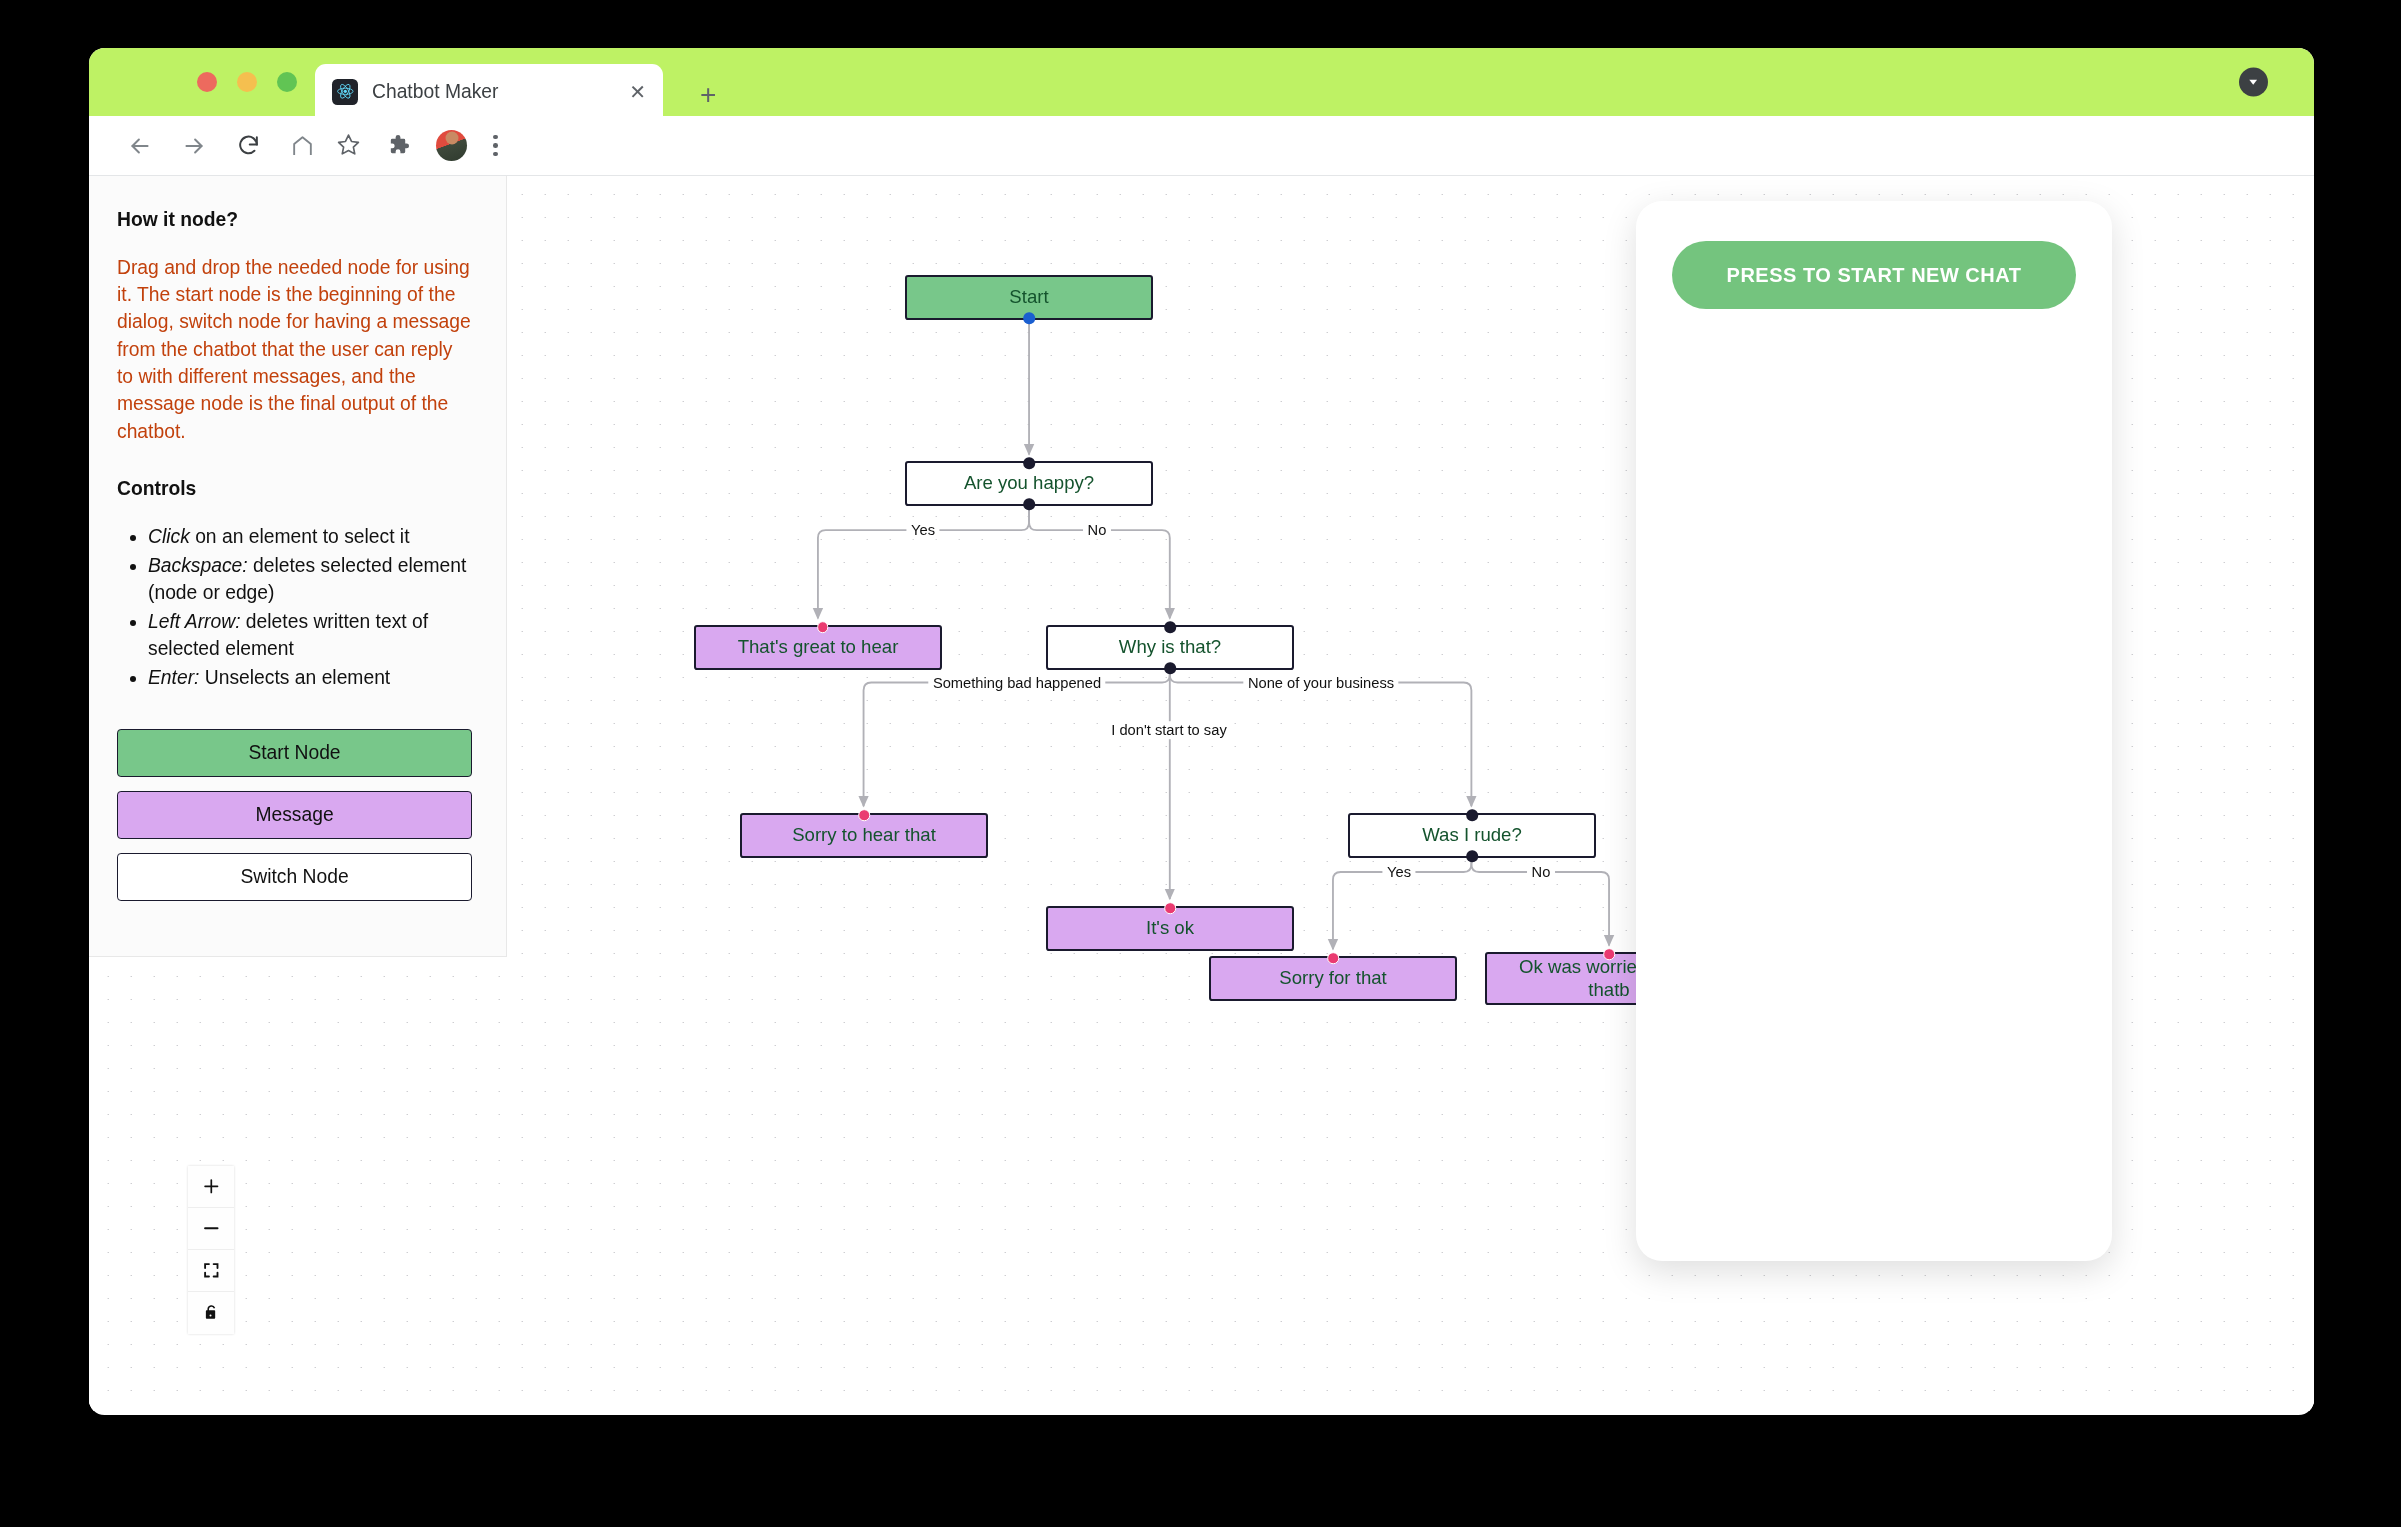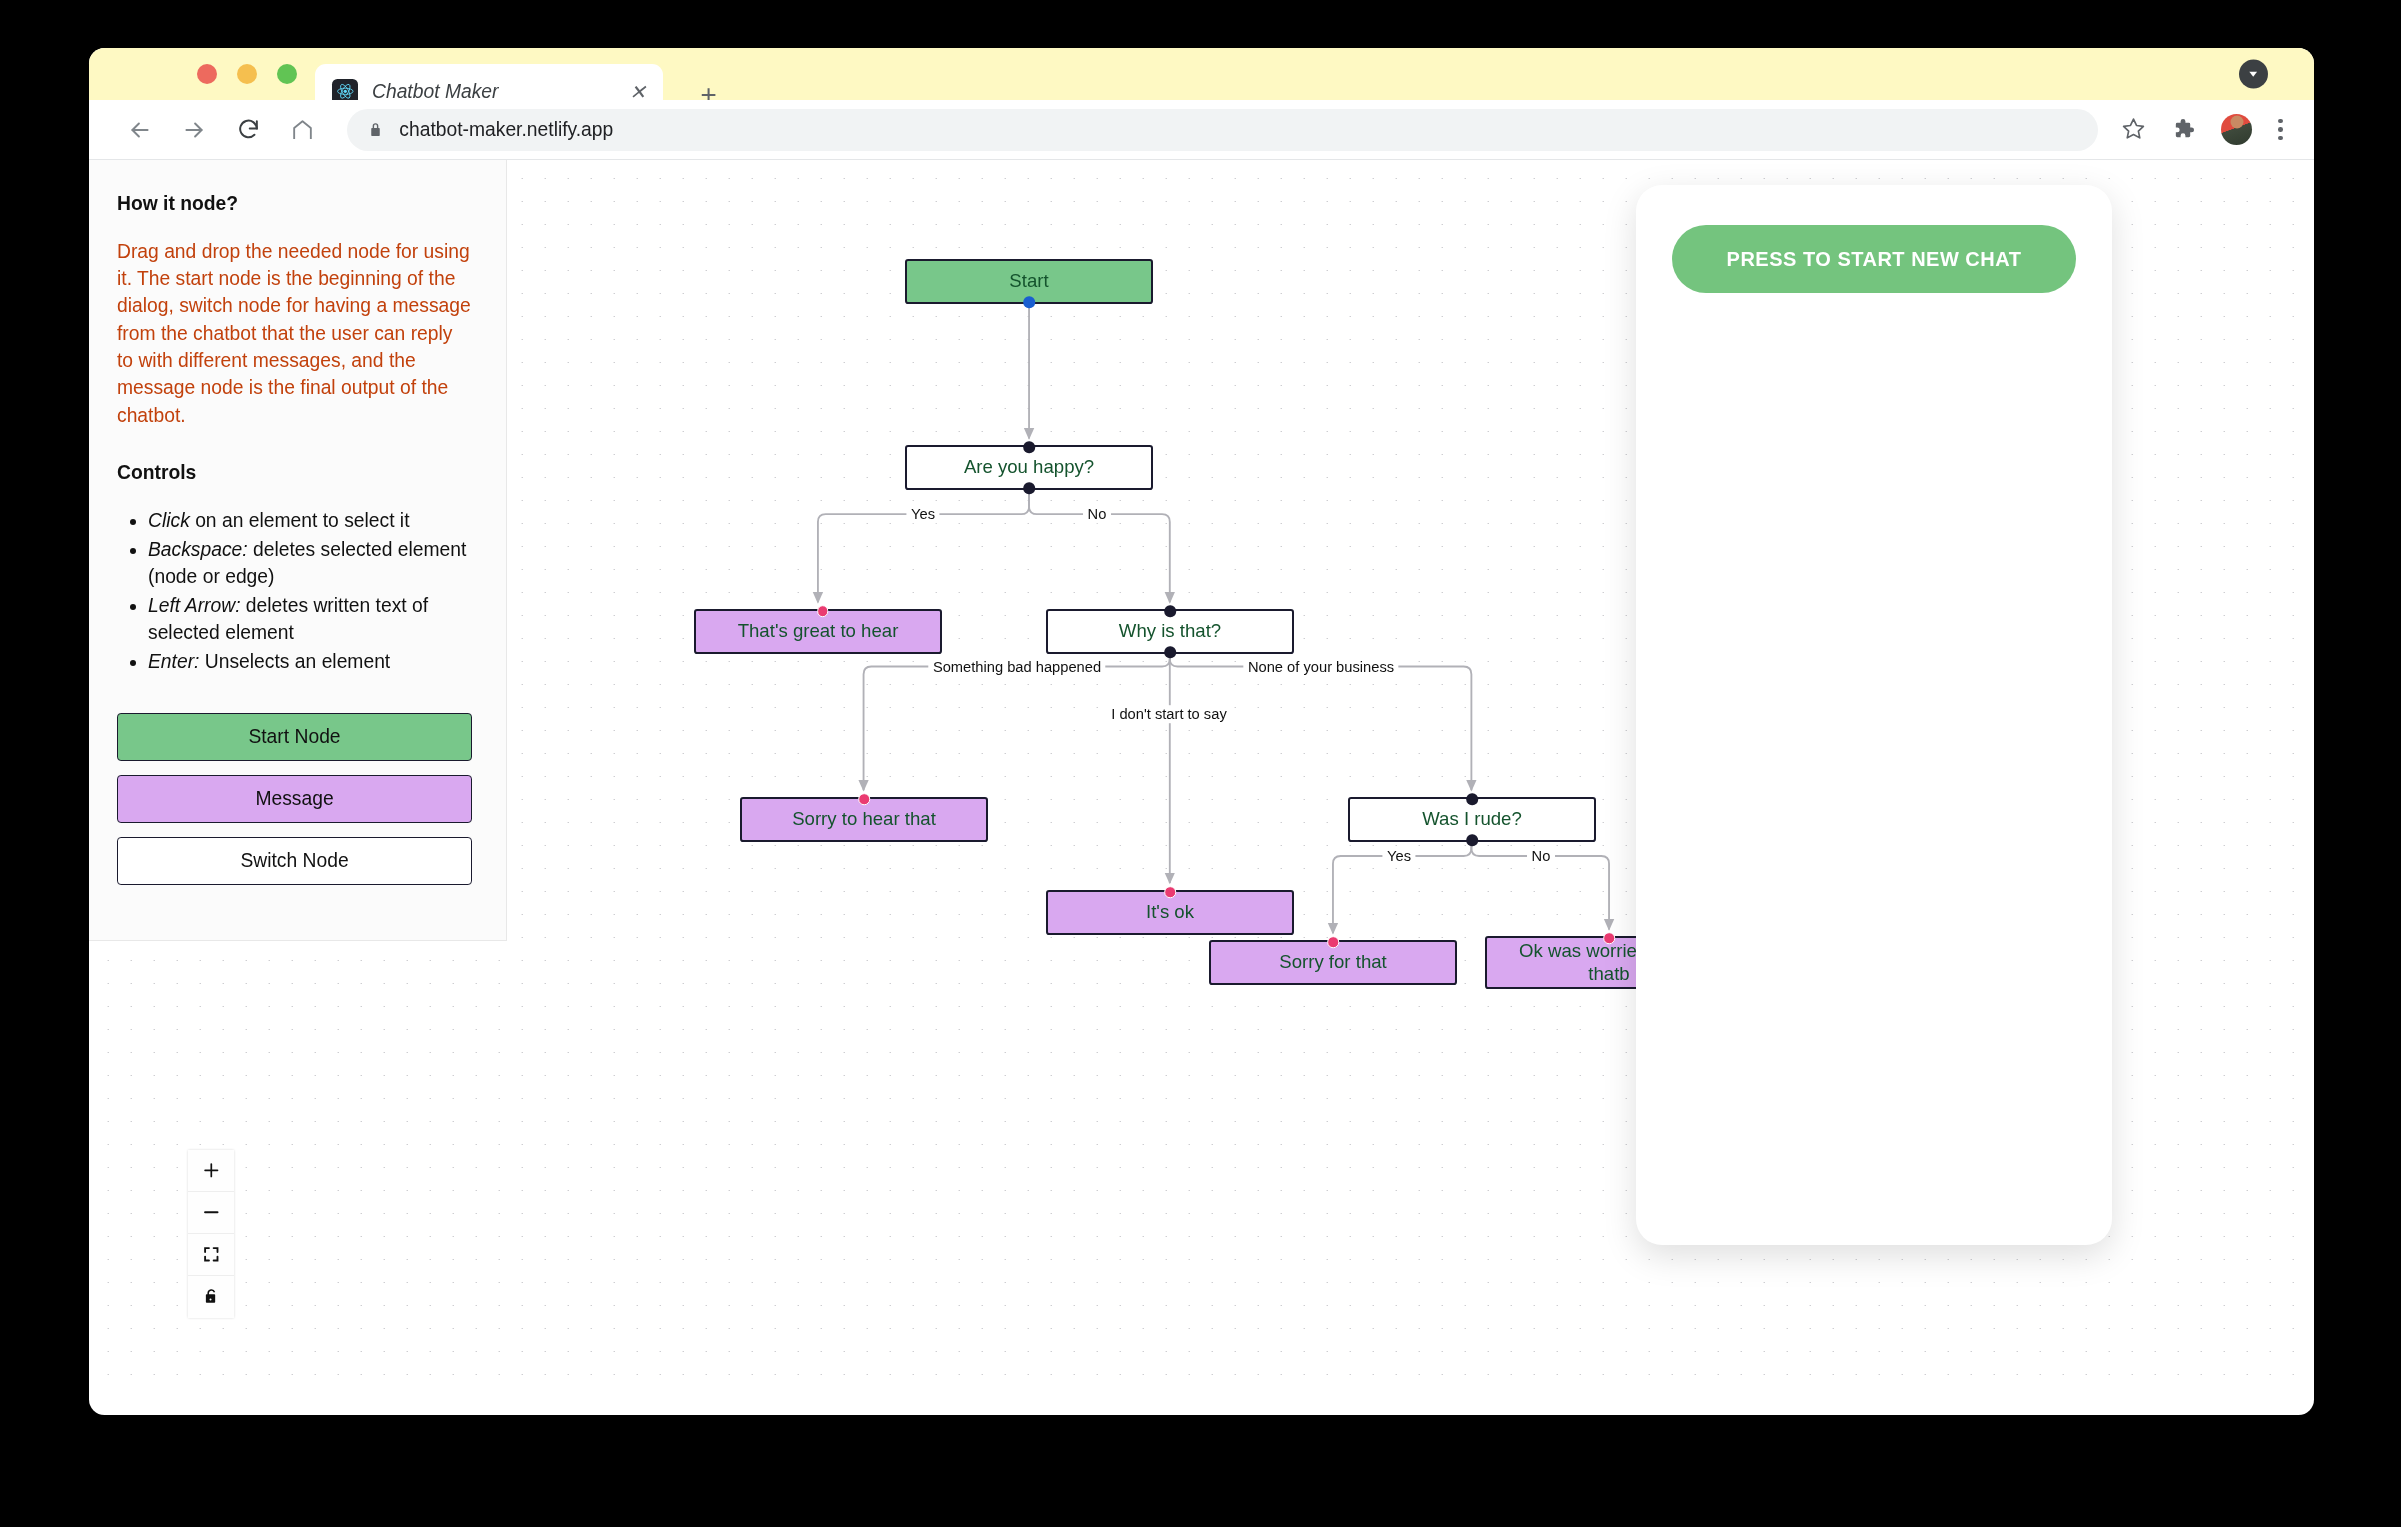--- a/index.html
+++ b/index.html
@@ -17,23 +17,22 @@
     width: 2225px; height: 1367px;
     background: #fff;
     border-radius: 15.5px;
     overflow: hidden;
     box-shadow: 0 7.7px 31px rgba(0,0,0,.4);
   }
 
   
   #tab-strip {
     position: relative;
-    height: 52px;
-    background: #fef9c3;
-    font-style: italic;
+    height: 68px;
+    background: #bef264;
   }
   .traffic-lights {
     position: absolute; left: 108px; top: 50%;
     transform: translateY(-50%);
     display: flex; gap: 20px;
   }
   .traffic-light { width: 20px; height: 20px; border-radius: 50%; }
   .tl-red { background: #ed6a5e; }
   .tl-yellow { background: #f5bf4f; }
   .tl-green { background: #61c454; }
@@ -349,28 +348,20 @@
           <path d="M20 11a8 8 0 1 0-2.3 6.1"></path>
           <polyline points="20 4 20 11 13.2 11"></polyline>
         </svg>
     </div>
     <div class="nav-btn">
       <svg width="25" height="25" viewBox="0 0 24 24" fill="none" stroke="currentColor" stroke-width="1.8" stroke-linejoin="round">
           <path d="M4 21V10.5L12 4l8 6.5V21"></path>
         </svg>
     </div>
 
-    <div id="omnibox">
-      <span id="omnibox-lock">
-        <svg width="17" height="17" viewBox="0 0 24 24" fill="#5f6368">
-            <path d="M17 10h-1V7a4 4 0 0 0-8 0v3H7a1 1 0 0 0-1 1v9a1 1 0 0 0 1 1h10a1 1 0 0 0 1-1v-9a1 1 0 0 0-1-1zm-7-3a2 2 0 0 1 4 0v3h-4z"></path>
-          </svg>
-      </span>
-      <span id="omnibox-url">chatbot-maker.netlify.app</span>
-    </div>
 
     <div class="toolbar-right">
       <span>
         <svg width="25" height="25" viewBox="0 0 24 24" fill="none" stroke="#5f6368" stroke-width="1.6" stroke-linejoin="round">
             <polygon points="12 3 14.9 9.1 21.5 9.9 16.7 14.5 18 21 12 17.8 6 21 7.3 14.5 2.5 9.9 9.1 9.1"></polygon>
           </svg>
       </span>
       <span>
         <svg width="23" height="23" viewBox="0 0 24 24" fill="#5f6368">
             <path d="M20.5 11H19V7.5A1.5 1.5 0 0 0 17.5 6H14V4.5a2.5 2.5 0 0 0-5 0V6H5.5A1.5 1.5 0 0 0 4 7.5V11h1.5a2.5 2.5 0 0 1 0 5H4v3.5A1.5 1.5 0 0 0 5.5 21H9v-1.5a2.5 2.5 0 0 1 5 0V21h3.5a1.5 1.5 0 0 0 1.5-1.5V16h1.5a2.5 2.5 0 0 0 0-5z"></path>

